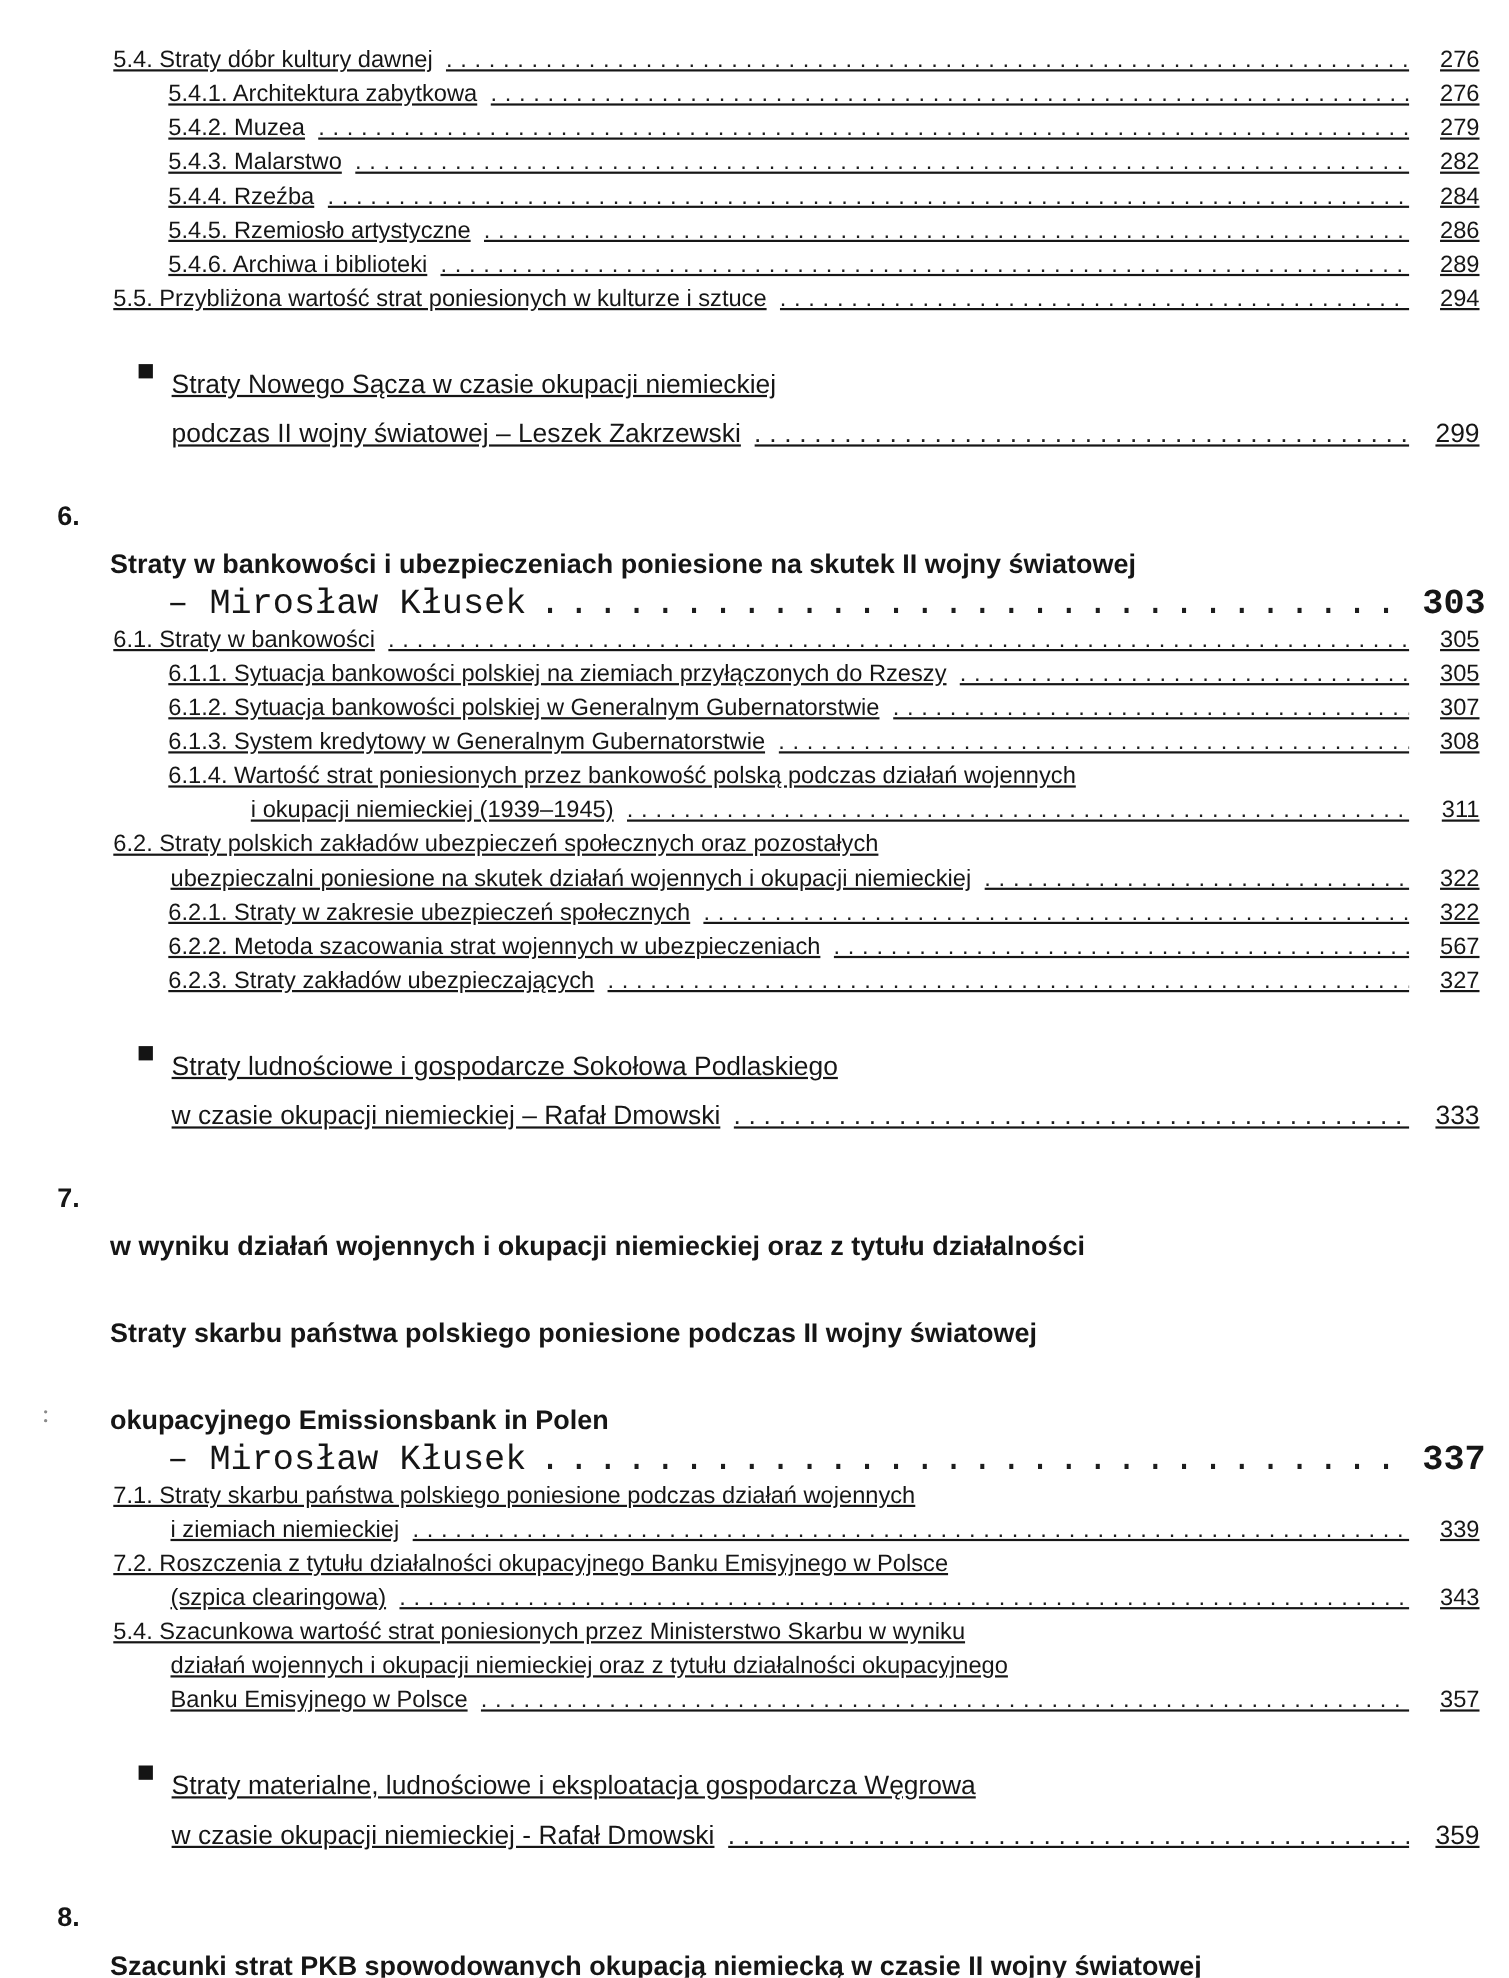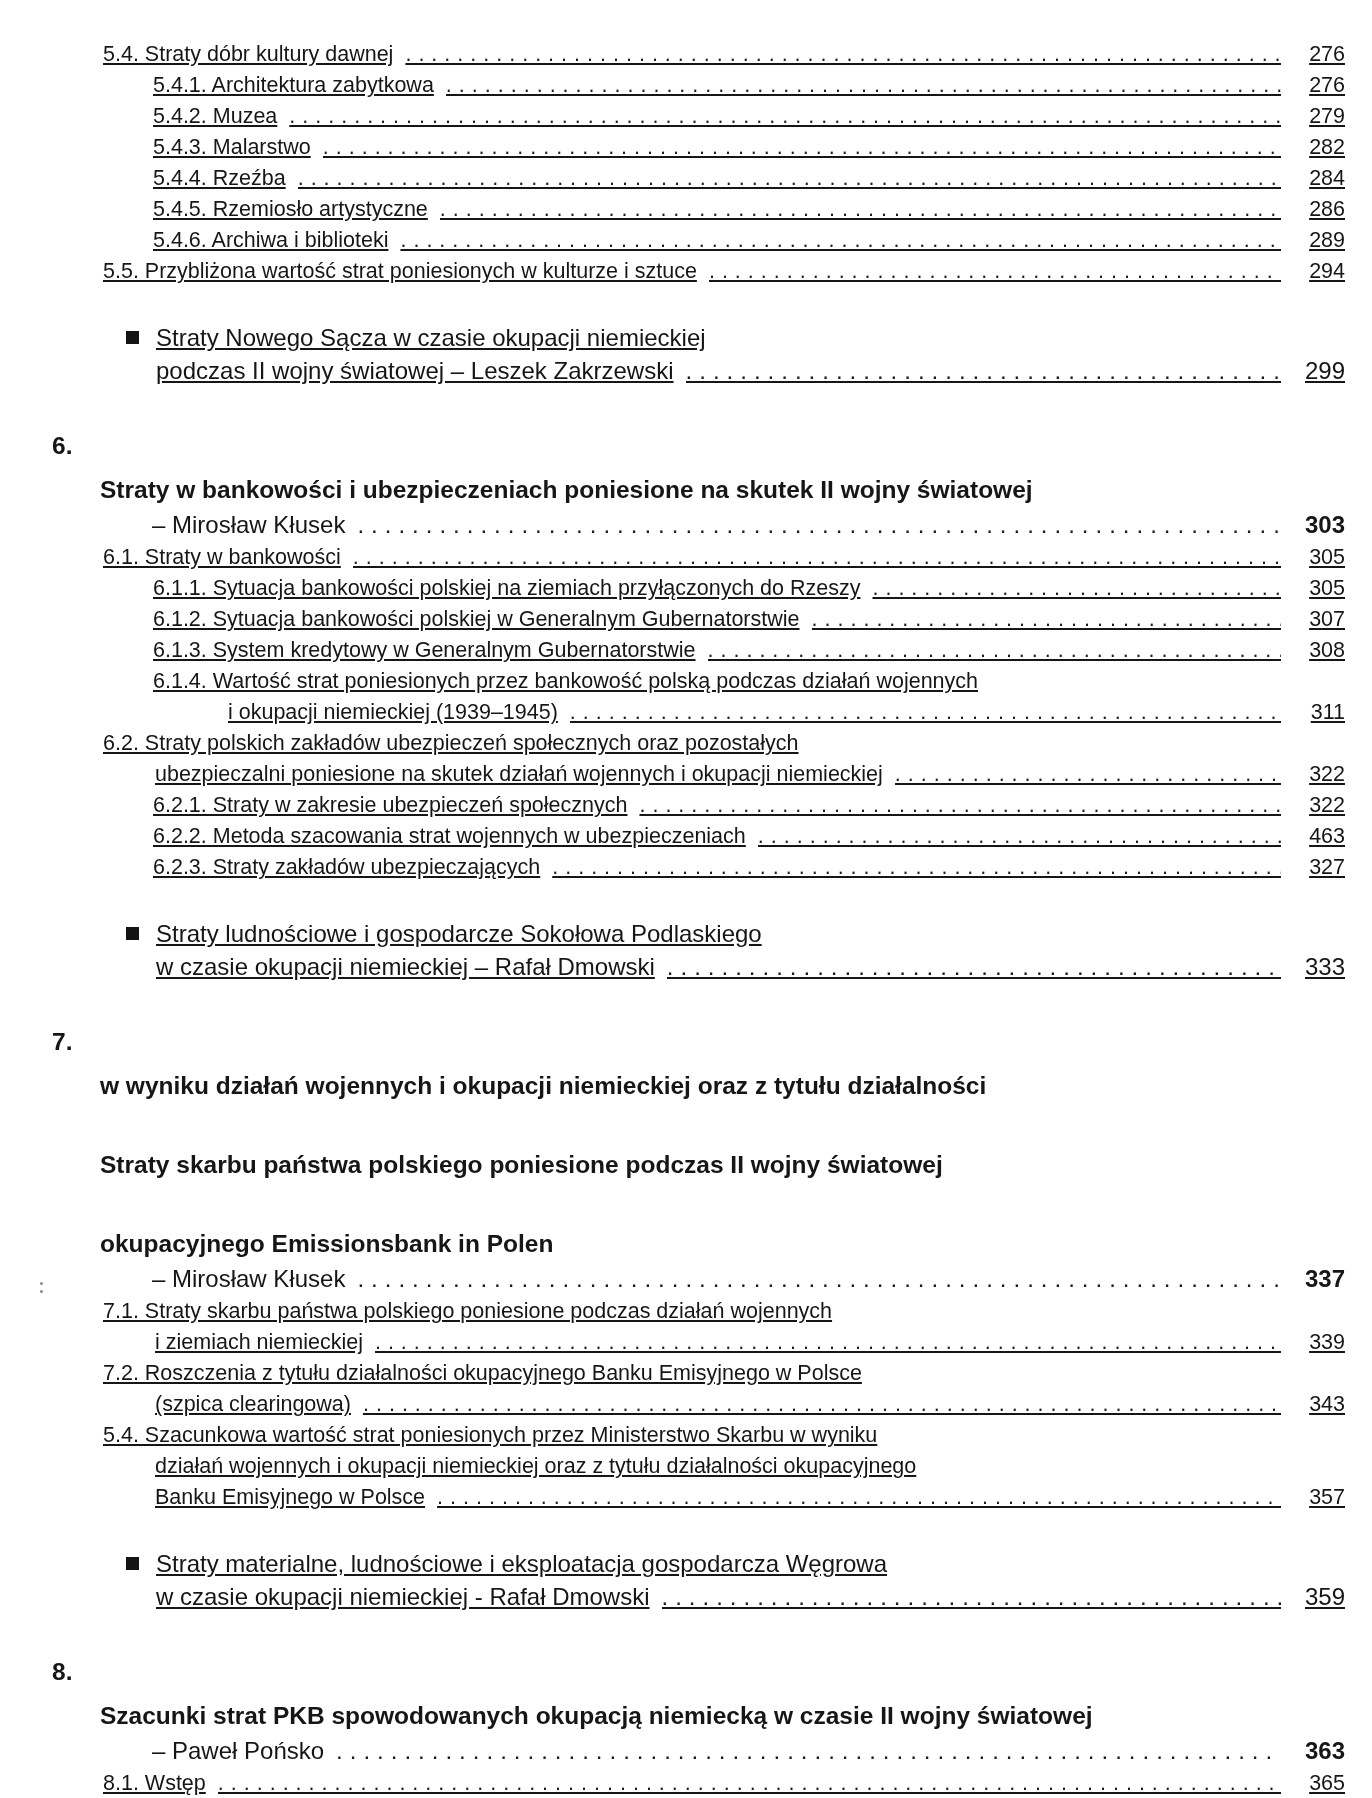--- a/index.html
+++ b/index.html
@@ -42,32 +42,32 @@
   
   .article{
     display:flex;margin-top:34px;
     font-size:24px;line-height:33px;
   }
   .article .sq{
     flex:none;width:13px;height:13px;background:#141414;
     margin:10px 17px 0 126px;
   }
   .article .body{flex:1 1 auto;min-width:0;}
-  .article .row{font-size:24px;line-height:33px;padding-left:0;}
+  .article .row{font-size:24px;line-height:33px;padding-left:0;margin-top:12px;}
   
   .chapter{
     display:flex;margin:41px 0 0 0;
     font-size:24.5px;line-height:35px;font-weight:700;
   }
   .chapter .num{flex:none;width:48px;padding-left:52px;}
   .chapter .body{flex:1 1 auto;min-width:0;}
   .chapter .trow{white-space:pre;margin-top:44px;}
   .chapter .author-row{
     display:flex;align-items:flex-end;
-    padding-left:52px;font-weight:400;font-size:24px;line-height:35px;
+    padding-left:52px;font-weight:400;font-size:32px;line-height:35px;font-family:Liberation Mono, monospace;
   }
   .chapter .author-row .leader{font-weight:400;}
   .chapter .author-row .page{font-weight:700;}
   
   .speck{
     position:absolute;left:40px;top:1282px;width:3px;height:3px;
     background:#8a8a8a;box-shadow:0 8px 0 #8a8a8a;border-radius:50%;
   }
 </style>
 </head>
@@ -176,21 +176,21 @@
       <span class="page">322</span>
     </div>
     <div class="row l3">
       <span class="txt">6.2.1. Straty w zakresie ubezpieczeń społecznych</span>
       <span class="leader"></span>
       <span class="page">322</span>
     </div>
     <div class="row l3">
       <span class="txt">6.2.2. Metoda szacowania strat wojennych w ubezpieczeniach</span>
       <span class="leader"></span>
-      <span class="page">463</span>
+      <span class="page">567</span>
     </div>
     <div class="row l3">
       <span class="txt">6.2.3. Straty zakładów ubezpieczających</span>
       <span class="leader"></span>
       <span class="page">327</span>
     </div>
     <div class="article">
       <span class="sq"></span>
       <div class="body">
         <div class="row">

